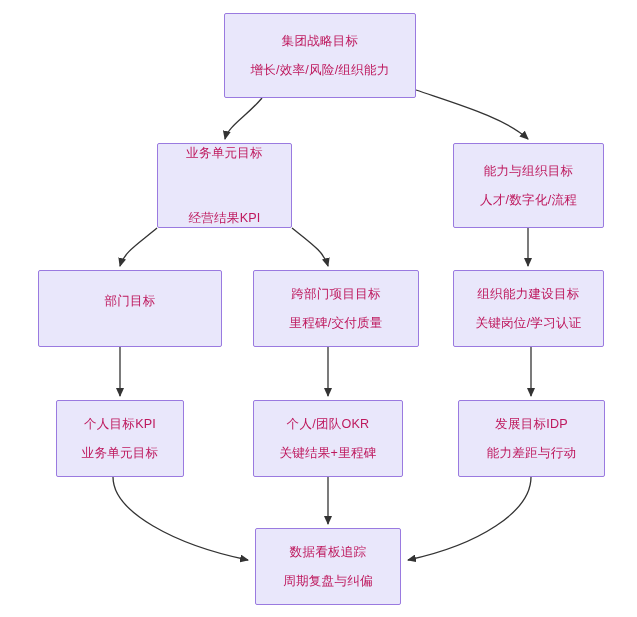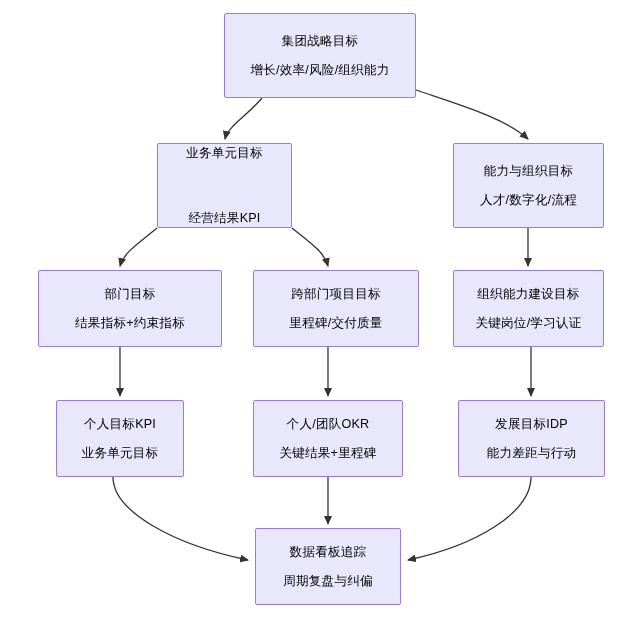--- a/index.html
+++ b/index.html
@@ -31,21 +31,21 @@
     position: absolute;
     box-sizing: border-box;
     background: #e9e7fb;
     border: 1.4px solid #9a7ae0;
     border-radius: 2px;
     display: flex;
     flex-direction: column;
     align-items: center;
     justify-content: center;
     text-align: center;
-    color: #000000;
+    color: #be185d;
     font-size: 12.6px;
     line-height: 1.15;
     letter-spacing: 0.2px;
     z-index: 2;
   }
   .node-title {
     display: block;
     white-space: nowrap;
     margin-bottom: 14px;
   }
@@ -99,21 +99,20 @@
     <span class="node-sub">经营结果KPI</span>
   </div>
 
   <div class="node-box" style="left:453px; top:143px; width:151px; height:85px;">
     <span class="node-title">能力与组织目标</span>
     <span class="node-sub">人才/数字化/流程</span>
   </div>
 
   <div class="node-box" style="left:38px; top:270px; width:184px; height:77px;">
     <span class="node-title">部门目标</span>
-    <span class="node-sub">结果指标+约束指标</span>
   </div>
 
   <div class="node-box" style="left:253px; top:270px; width:166px; height:77px;">
     <span class="node-title">跨部门项目目标</span>
     <span class="node-sub">里程碑/交付质量</span>
   </div>
 
   <div class="node-box" style="left:453px; top:270px; width:151px; height:77px;">
     <span class="node-title">组织能力建设目标</span>
     <span class="node-sub">关键岗位/学习认证</span>

